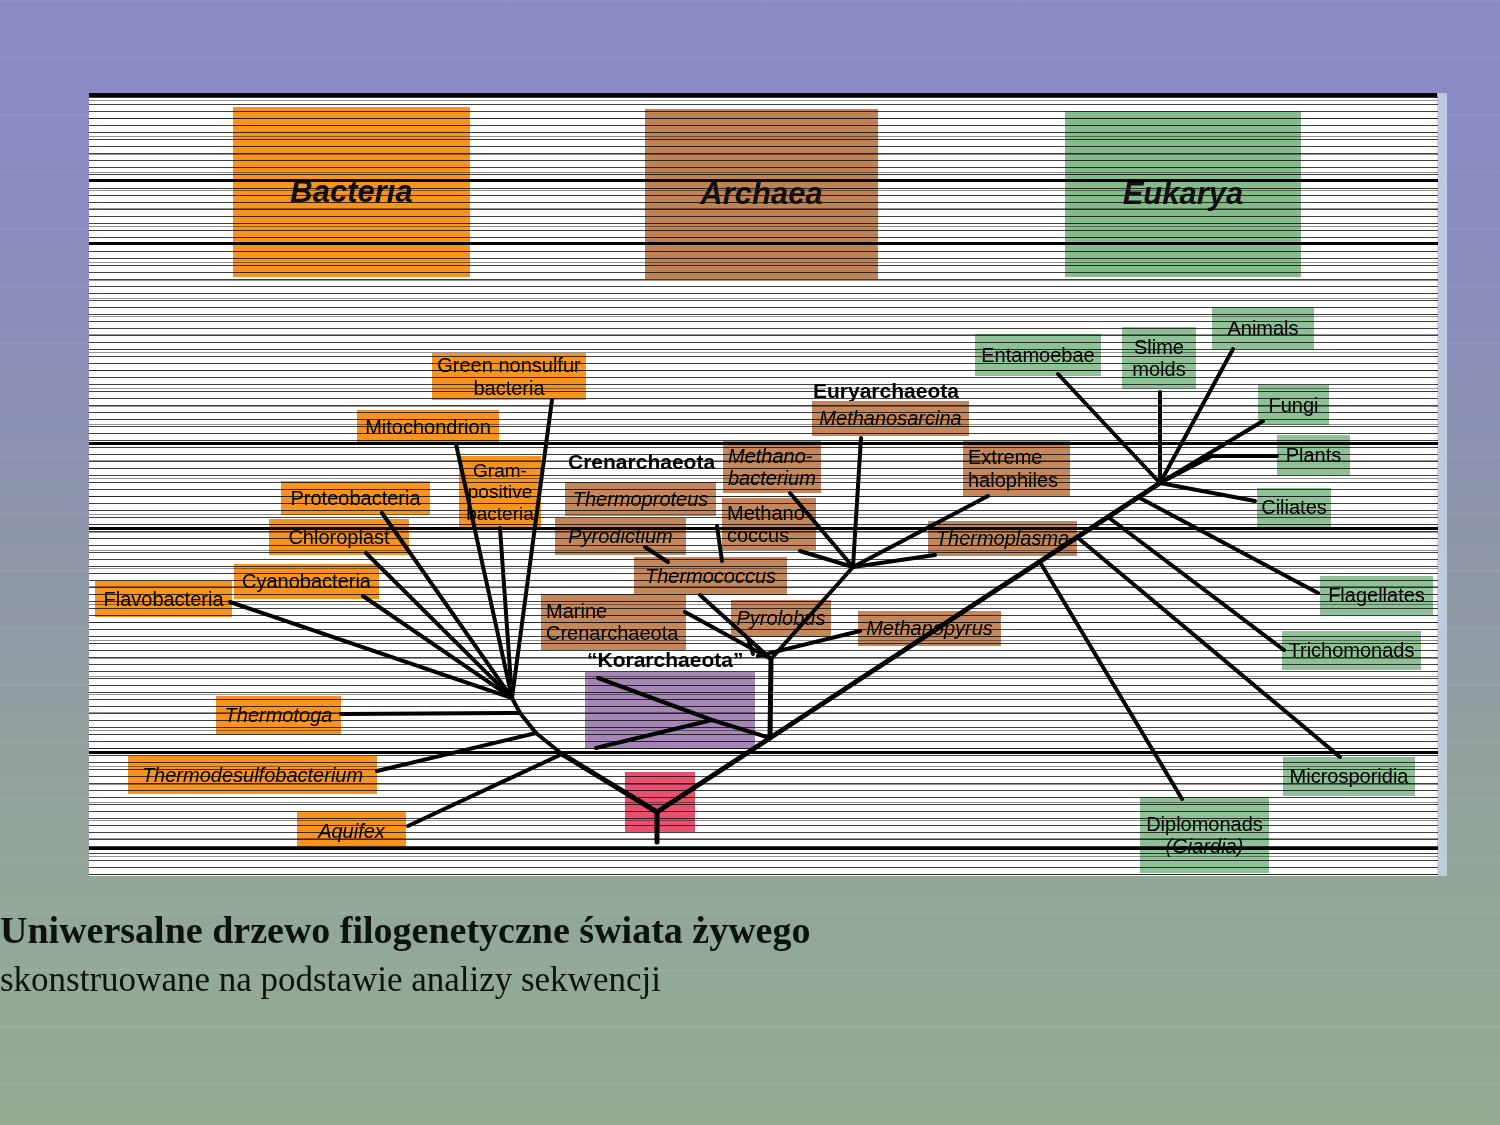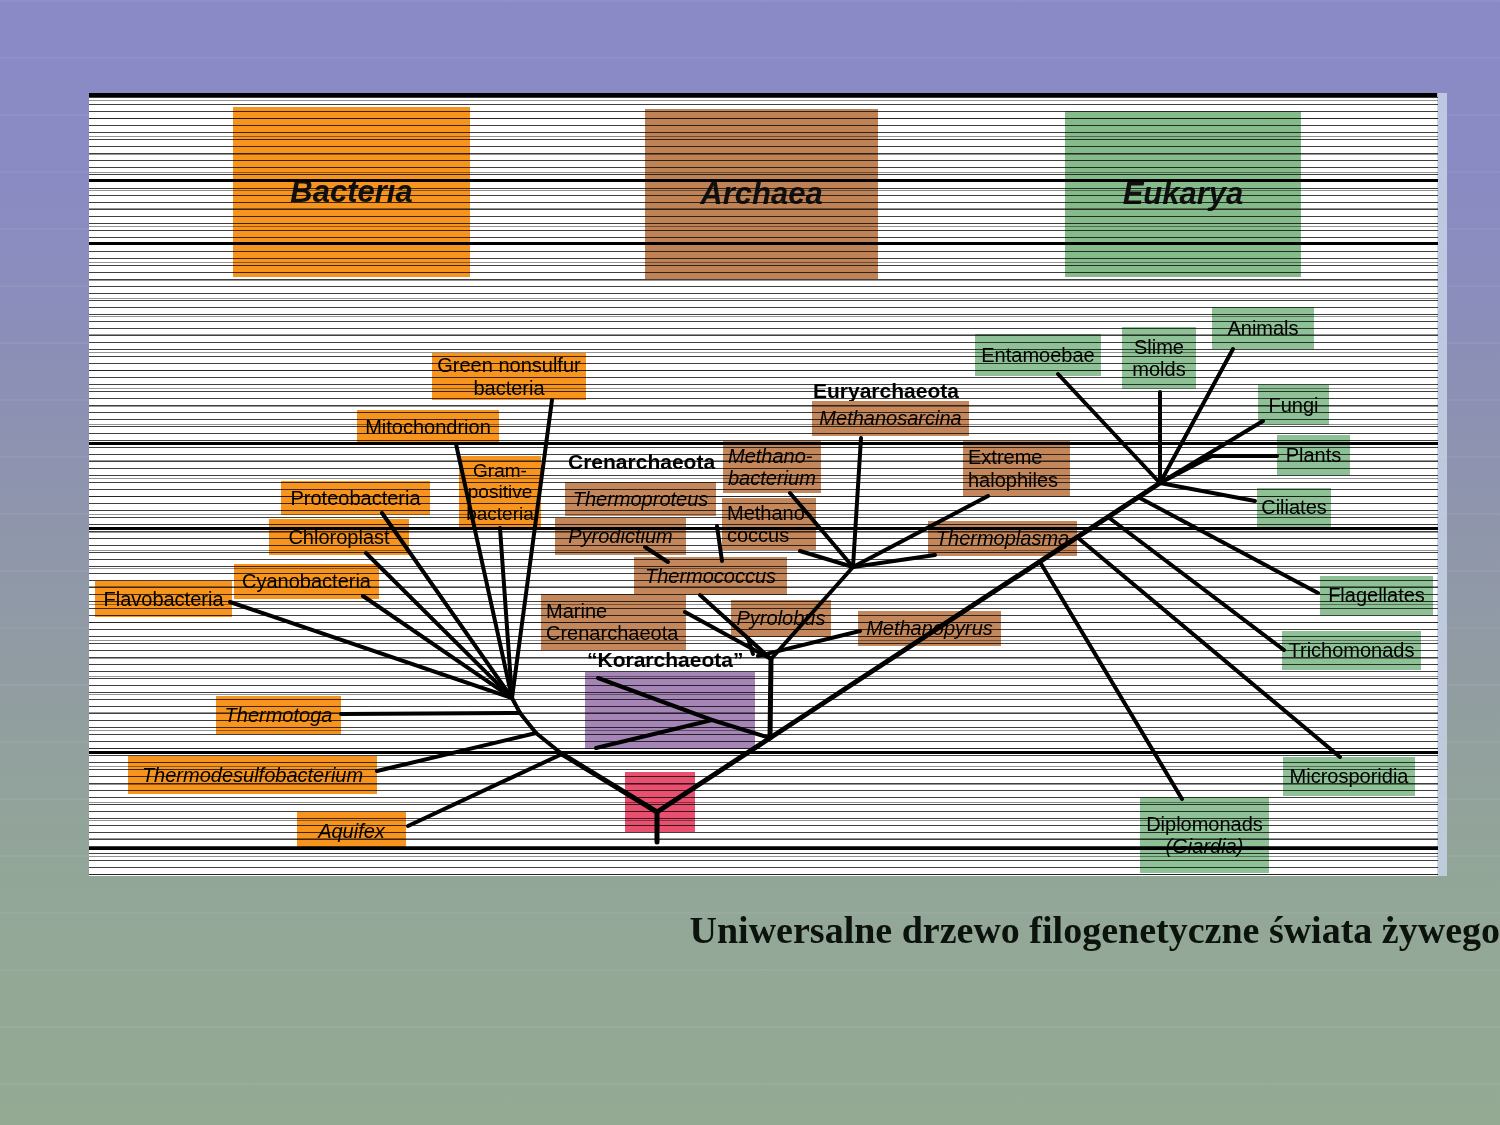--- a/index.html
+++ b/index.html
@@ -48,21 +48,21 @@
   .tan{background:#c4875b;}
   .green{background:#8ec195;}
   .clade-head{
     position:absolute;font-weight:bold;font-size:21px;color:#000;z-index:3;
     white-space:nowrap;
   }
   .kor-box{position:absolute;background:#a584b6;z-index:2;}
   .root-box{position:absolute;background:#e94f6e;z-index:2;}
   #tree-svg{position:absolute;left:0;top:0;z-index:5;}
   .caption{
-    position:absolute;left:0;top:905px;width:1500px;text-align:right;
+    position:absolute;left:0;top:905px;width:1500px;text-align:left;
     font-family:"Liberation Serif", serif;color:#0c120c;z-index:2;
   }
   .caption .l1{font-size:38px;font-weight:bold;line-height:1.35;}
   .caption .l2{font-size:35px;line-height:1.38;}
   .caption .l3{font-size:35px;line-height:1.4;}
 </style>
 </head>
 <body>
 
 <div class="slide">
@@ -179,15 +179,16 @@
         <line x1="1138" y1="493" x2="1318" y2="589" stroke="#000000" stroke-width="4" stroke-linecap="round"></line>
       </svg>
 
     <div class="scanlines"></div>
   </div>
 
   <div class="edge-strip"></div>
 
   <div class="caption">
     <div class="l1">Uniwersalne drzewo filogenetyczne świata żywego</div>
+    <div class="l2">skonstruowane na podstawie analizy sekwencji</div>
   </div>
 
 </div>
 
 </body></html>

